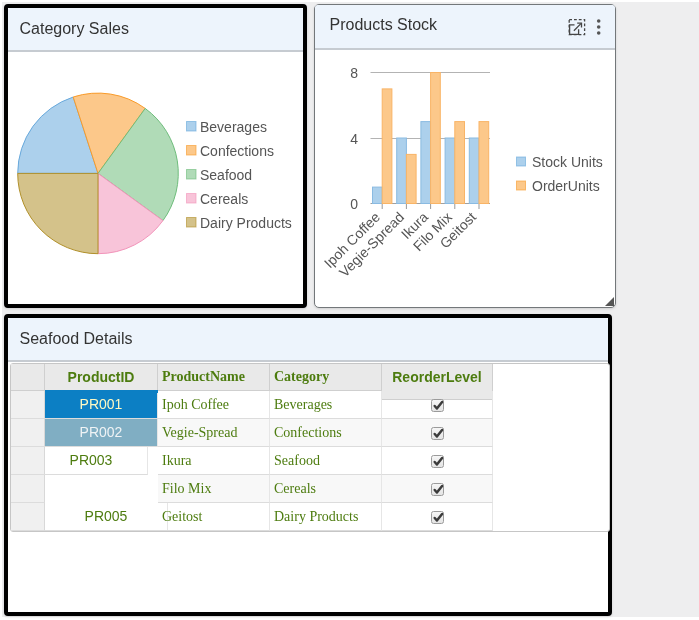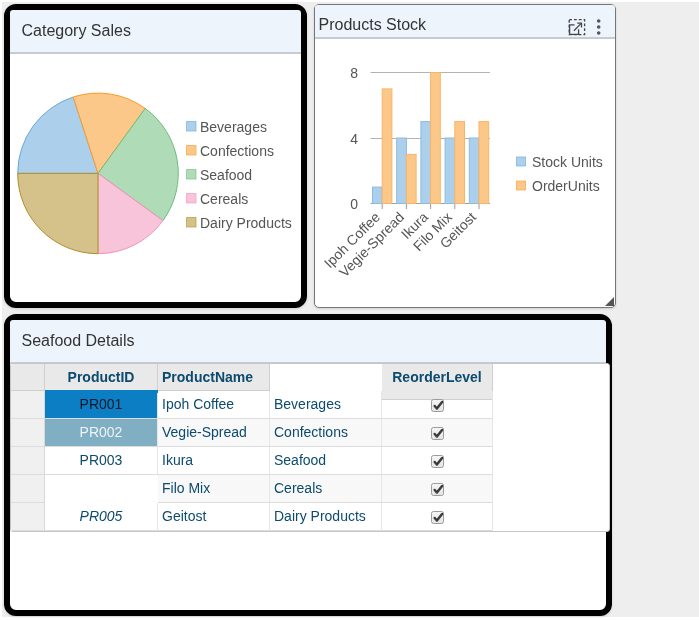--- a/index.html
+++ b/index.html
@@ -1,32 +1,32 @@
 <!DOCTYPE html>
 <html><head>
 <meta charset="utf-8">
 <style>
 * { margin:0; padding:0; box-sizing:border-box; }
 html,body { width:699px; height:620px; overflow:hidden; }
 body { background:#ffffff; font-family:"Liberation Sans", sans-serif; position:relative; }
-.panel { position:absolute; background:#fff; border:6px solid #000000; border-radius:12px; box-shadow:0 1px 2.5px rgba(0,0,0,0.13); }
+.panel { position:absolute; background:#fff; border:4px solid #000000; border-radius:4px; box-shadow:0 1px 2.5px rgba(0,0,0,0.13); }
 .phead { position:absolute; left:0; top:0; right:0; height:43.5px; background:#edf4fc; border-bottom:2px solid #c6cbd1; border-radius:3px 3px 0 0; font-size:16px; color:#333; line-height:41px; padding-left:11.5px; }
 #p1 { left:4px; top:4px; width:303px; height:304px; }
 #p2 { left:313.5px; top:4px; width:302.5px; height:303.5px; border:1.5px solid #73777a; border-radius:5px; }
-#p2 .phead { padding-left:4px; height:34px; line-height:40px; }
+#p2 .phead { padding-left:15px; height:45px; line-height:40px; }
 #p3 { left:4px; top:314px; width:608px; height:302px; }
 svg.overlay { position:absolute; left:0; top:0; }
 
 #grid { position:absolute; left:10px; top:363px; width:600px; height:169px; background:#fff; border:1px solid #c6c6c6; border-radius:3px; }
-.c { position:absolute; overflow:hidden; font-size:14px; color:#0c4a6e; }
+.c { position:absolute; overflow:hidden; font-size:14px; color:#4d7c0f; }
 .hc { background:#e9e9e9; border-right:1px solid #cfcfcf; border-bottom:1px solid #cfcfcf; font-weight:bold; line-height:26px; }
 .bc { border-right:1px solid #e6e6e6; border-bottom:1px solid #dcdcdc; line-height:27px; }
 .selc { background:#f0f0f0; border-right:1px solid #d8d8d8; }
 .ctr { text-align:center; }
-.pad { padding-left:4px; }
+.pad { padding-left:4px;font-family:Liberation Serif, serif; }
 
 .cb { position:absolute; width:12.5px; height:12.5px; border:1px solid #9b9b9b; border-radius:2.5px; background:linear-gradient(#f6f6f6,#e4e4e4); }
 
 #rsz { position:absolute; width:0; height:0; border-left:9px solid transparent; border-bottom:9px solid #555; }
 </style>
 </head>
 <body>
 <div id="underlay" style="position:absolute;left:1.5px;top:1.5px;width:697.5px;height:615px;background:#eeeeef;"></div>
 <div class="panel" id="p1">
     <div class="phead">Category Sales</div>
@@ -124,32 +124,33 @@
     <circle cx="598.7" cy="33" r="1.8"></circle>
   </g>
 </svg>
 
 <div id="grid">
 
   <div class="c hc" style="left:0;top:0;width:34px;height:27px;"></div>
   <div class="c hc ctr" style="left:34px;top:0;width:113px;height:27px;">ProductID</div>
   <div style="position:absolute;left:34px;top:25.5px;width:113px;height:3px;background:#0c7fc4;z-index:3;"></div>
   <div class="c hc pad" style="left:147px;top:0;width:112px;height:27px;">ProductName</div>
+  <div class="c hc pad" style="left:259px;top:0;width:112px;height:27px;">Category</div>
   <div class="c hc ctr" style="left:371px;top:0;width:111px;height:36px;">ReorderLevel</div>
 
   <div class="c bc selc" style="left:0;top:27px;width:34px;height:28px;"></div>
   <div class="c bc selc" style="left:0;top:55px;width:34px;height:28px;"></div>
   <div class="c bc selc" style="left:0;top:83px;width:34px;height:28px;"></div>
   <div class="c bc selc" style="left:0;top:111px;width:34px;height:28px;"></div>
   <div class="c bc selc" style="left:0;top:139px;width:34px;height:28px;"></div>
 
-  <div class="c bc ctr" style="left:34px;top:27px;width:113px;height:28px;background:#0c7fc4;color:#0f172a;">PR001</div>
+  <div class="c bc ctr" style="left:34px;top:27px;width:113px;height:28px;background:#0c7fc4;color:#fef9c3;">PR001</div>
   <div class="c bc ctr" style="left:34px;top:55px;width:113px;height:28px;background:#80aec3;color:#eff3f5;">PR002</div>
-  <div class="c bc ctr" style="left:34px;top:83px;width:113px;height:28px;">PR003</div>
-  <div class="c bc ctr" style="left:34px;top:139px;width:113px;height:28px;font-style:italic;">PR005</div>
+  <div class="c bc ctr" style="left:24px;top:83px;width:113px;height:28px;">PR003</div>
+  <div class="c bc ctr" style="left:34px;top:139px;width:123px;height:28px;">PR005</div>
 
   <div class="c bc pad" style="left:147px;top:27px;width:112px;height:28px;">Ipoh Coffee</div>
   <div class="c bc pad" style="left:147px;top:55px;width:112px;height:28px;background:#f8f8f8;">Vegie-Spread</div>
   <div class="c bc pad" style="left:147px;top:83px;width:112px;height:28px;">Ikura</div>
   <div class="c bc pad" style="left:147px;top:111px;width:112px;height:28px;background:#f8f8f8;">Filo Mix</div>
   <div class="c bc pad" style="left:147px;top:139px;width:112px;height:28px;">Geitost</div>
 
   <div class="c bc pad" style="left:259px;top:27px;width:112px;height:28px;">Beverages</div>
   <div class="c bc pad" style="left:259px;top:55px;width:112px;height:28px;background:#f8f8f8;">Confections</div>
   <div class="c bc pad" style="left:259px;top:83px;width:112px;height:28px;">Seafood</div>

